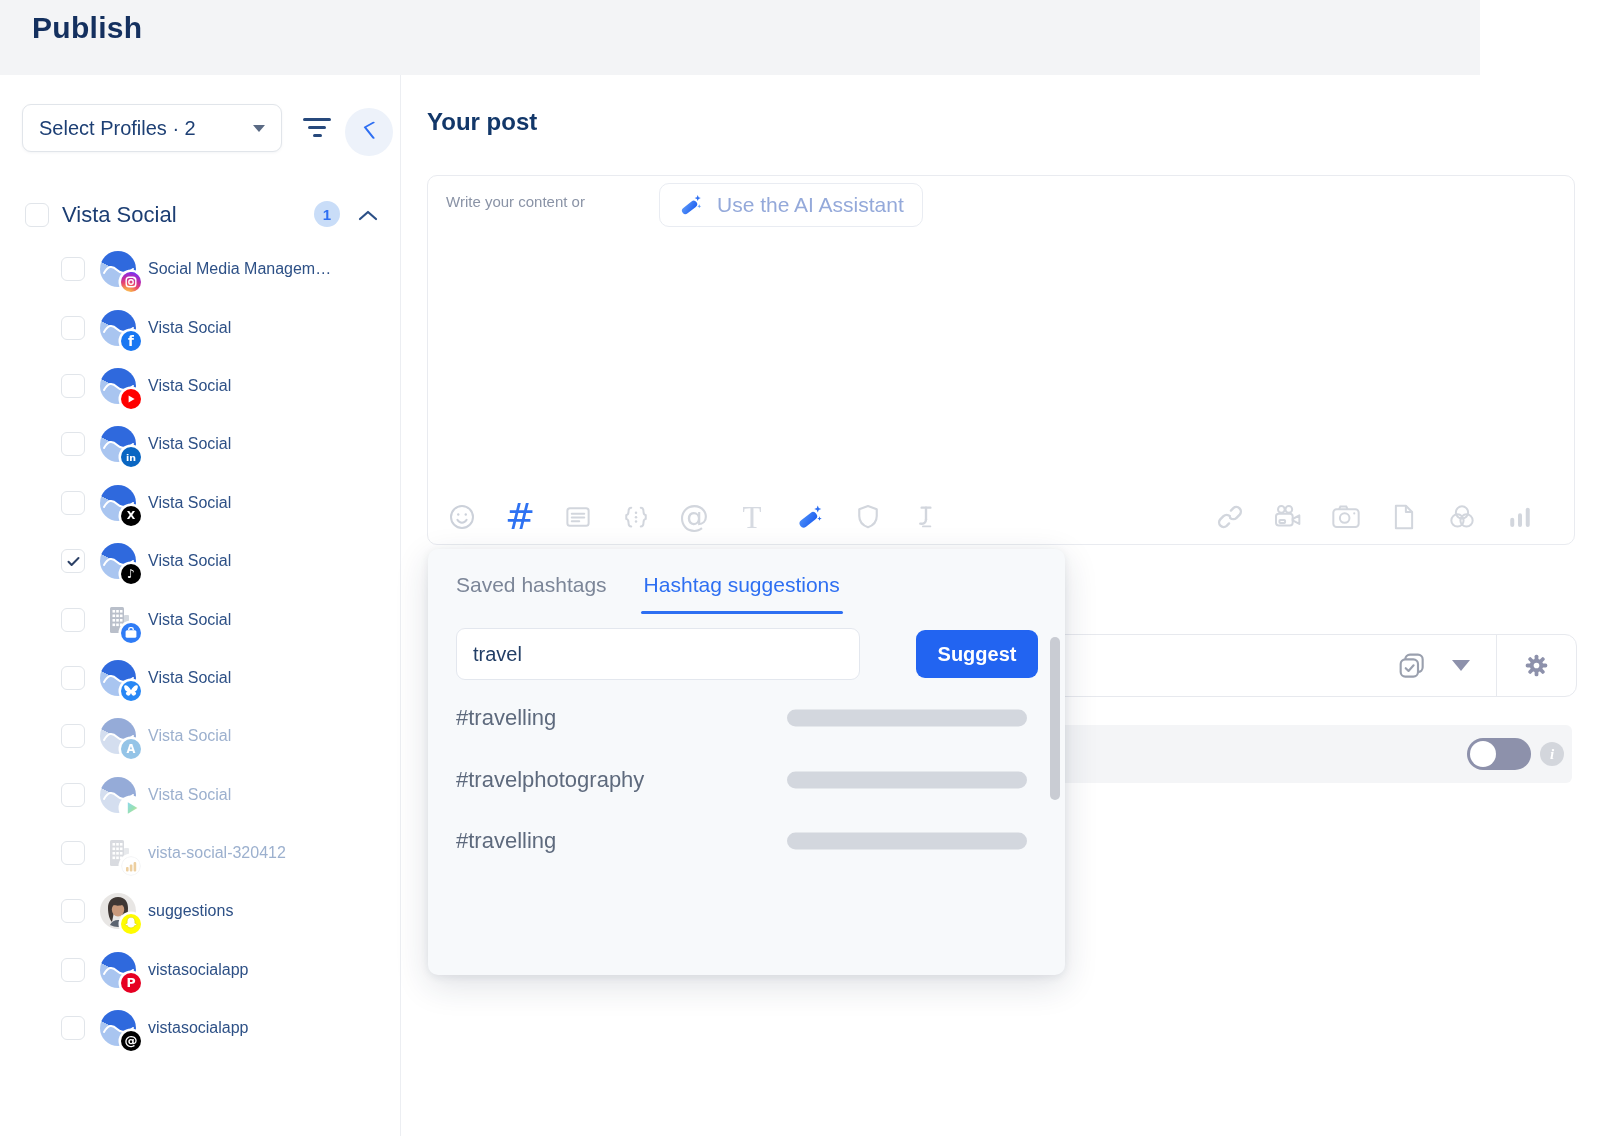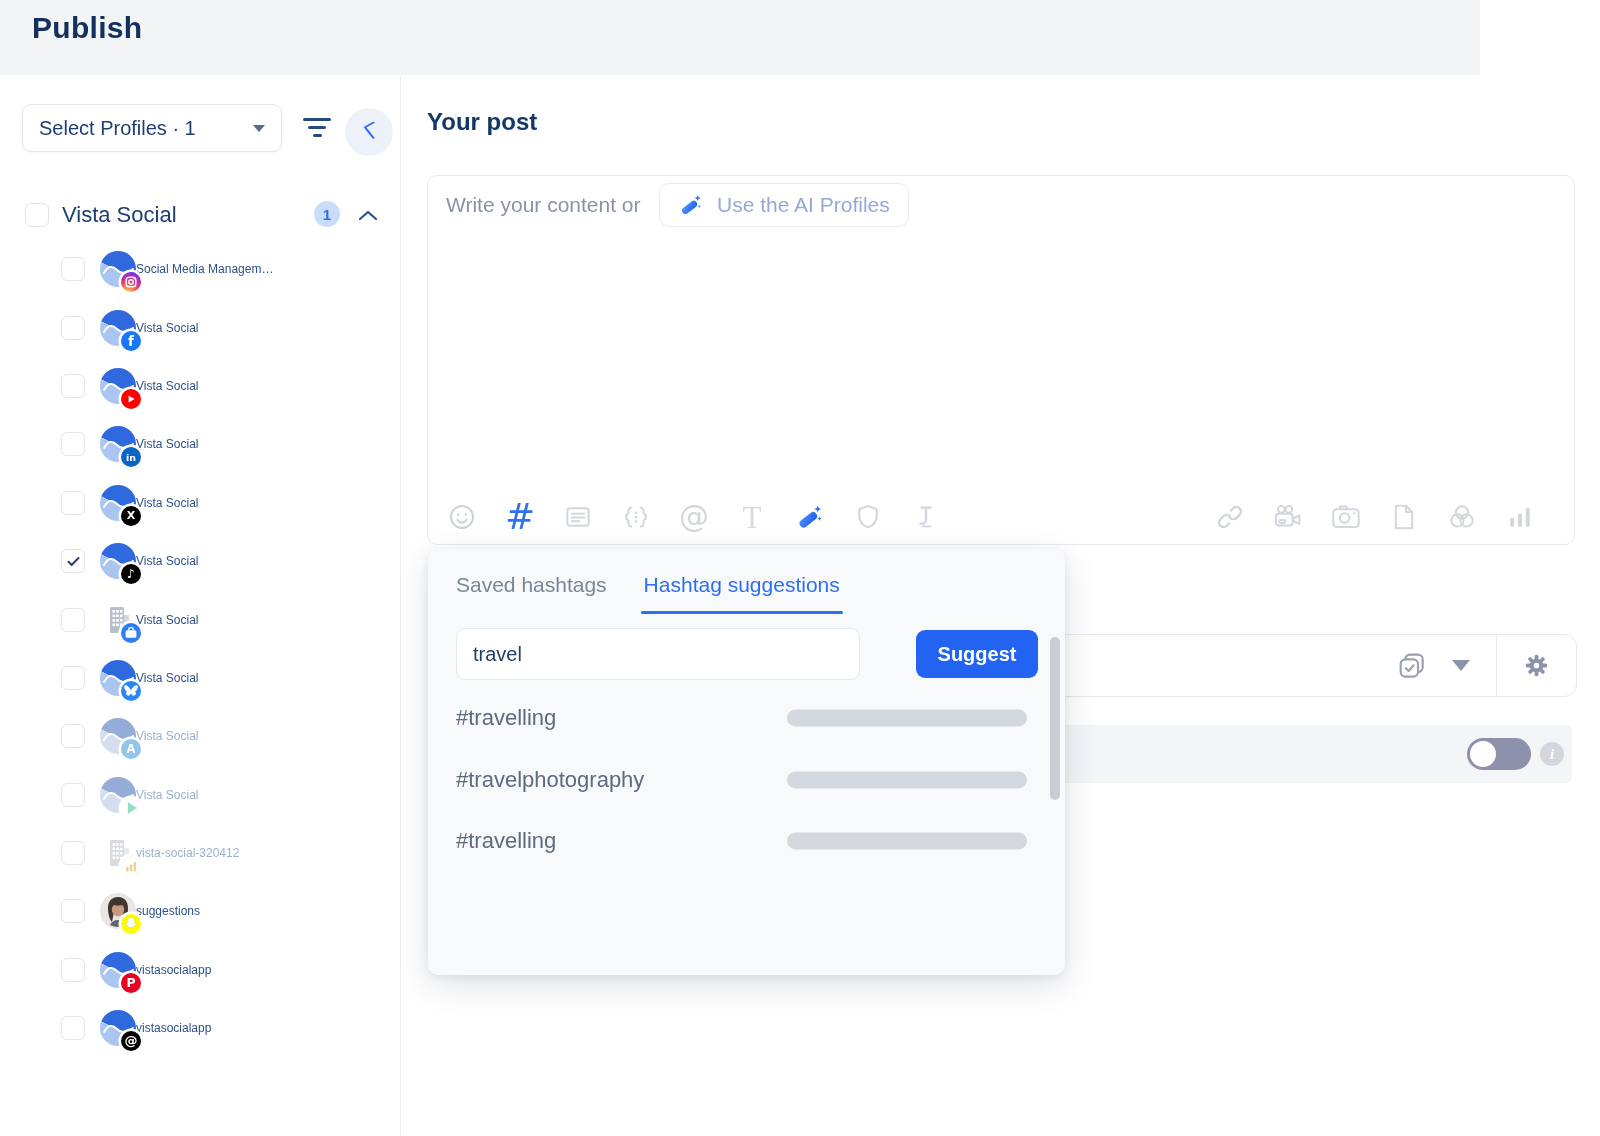--- a/index.html
+++ b/index.html
@@ -39,29 +39,29 @@
   .badge { position:absolute; right:-5px; bottom:-5px; width:20px; height:20px; border-radius:50%; box-shadow:0 0 0 2.5px #fff;
     display:flex; align-items:center; justify-content:center; overflow:hidden; }
   .badge svg { position:static; }
   .blet { color:#fff; font-family:"DejaVu Sans","Liberation Sans",sans-serif; line-height:1; }
   .badge.instagram { background:radial-gradient(circle at 28% 120%, #fed373 8%, #f6a14b 26%, #ec4a69 46%, #c32aa3 65%, #7b2ff2 88%); }
   .badge.facebook { background:#1877f2; } .badge.youtube { background:#ff0000; } .badge.linkedin { background:#0a66c2; }
   .badge.x { background:#000; } .badge.tiktok { background:#000; } .badge.google-business { background:#2f7cf6; }
   .badge.bluesky { background:#2787f5; } .badge.app-store { background:#1f9bf6; } .badge.google-play { background:#fff; }
   .badge.analytics { background:#fff; } .badge.snapchat { background:#fffc00; } .badge.pinterest { background:#e60023; }
   .badge.threads { background:#000; }
-  .plabel { font-size:12px; color:#2d5086; white-space:nowrap;text-align:center; }
+  .plabel { margin-left:12px; font-size:16px; color:#2d5086; white-space:nowrap;text-align:center; }
   .profile-row.muted .plabel { color:#9cb0ce; }
   .profile-row.muted .avatar { opacity:.55; filter:saturate(.7); }
 
   
   .main-title { position:absolute; left:427px; top:108px; font-size:24px; font-weight:600; color:#123769; }
   .composer { position:absolute; left:427px; top:175px; width:1148px; height:370px; background:#fff;
     border:1px solid #e9ebf0; border-radius:10px; }
-  .composer-placeholder { position:absolute; left:18px; top:17px; font-size:21px; color:#8a93a6; }
+  .composer-placeholder { position:absolute; left:18px; top:17px; font-size:15px; color:#8a93a6; }
   .ai-pill { position:absolute; left:231px; top:7px; height:44px; border:1px solid #e9ecf2; border-radius:10px; background:#fff;
     display:flex; align-items:center; gap:13px; padding:0 18px; cursor:pointer; }
   .ai-pill .label { font-size:21px; color:#94a9da; }
   .tb-left { position:absolute; left:18px; top:324px; display:flex; gap:26px; align-items:center; }
   .tb-right { position:absolute; right:38px; top:324px; display:flex; gap:26px; align-items:center; }
   .tool { width:32px; height:34px; display:flex; align-items:center; justify-content:center; cursor:pointer; }
   .glyph { color:#d2d6dd; font-family:"DejaVu Sans","Liberation Sans",sans-serif; line-height:1; }
   .glyph.hash { color:#2e72f2; font-size:36px; font-weight:500; }
   .glyph.at { font-size:30px; }
   .glyph.tt { font-family:"Liberation Serif",serif; font-size:31px; color:#d6dae1; }
@@ -102,21 +102,21 @@
 </style>
 </head>
 <body>
 
 <div class="header">
   <div class="title">Publish</div>
 </div>
 
 <div class="sidebar">
   <div class="select-btn">
-    <span>Select Profiles · 1</span>
+    <span>Select Profiles · 2</span>
     <span class="caret-down"></span>
   </div>
   <div class="filter-btn">
       <i></i>
       <i></i>
       <i></i>
     </div>
   <div class="collapse-btn">
     <svg width="14" height="22" viewBox="0 0 14 22" fill="none" stroke="#2e6ff2" stroke-width="2.4" stroke-linecap="round" stroke-linejoin="round">
         <path d="M11.5 2.5L3 11l8.5 19.5" transform="scale(1,0.56)"></path>
@@ -380,21 +380,21 @@
       <defs>
           <linearGradient id="wgA" x1="0" y1="0" x2="1" y2="1">
             <stop offset="0" stop-color="#5b97f8"></stop>
             <stop offset="1" stop-color="#1d5ef0"></stop>
           </linearGradient>
         </defs>
       <rect x="3" y="11.6" width="16" height="6.4" rx="3.2" transform="rotate(-38 10 15)" fill="url(#wgA)"></rect>
       <path d="M18.2 2.8l.8 2 2 .8-2 .8-.8 2-.8-2-2-.8 2-.8z" fill="#2e6ff2"></path>
       <path d="M19.6 11.4l.5 1.3 1.3.5-1.3.5-.5 1.3-.5-1.3-1.3-.5 1.3-.5z" fill="#5b97f8"></path>
     </svg>
-    <span class="label">Use the AI Profiles</span>
+    <span class="label">Use the AI Assistant</span>
   </div>
 
   <div class="tb-left">
     <span class="tool">
       <svg width="30" height="30" viewBox="0 0 24 24" fill="none" stroke="#ccd1da" stroke-width="1.6" stroke-linecap="round">
           <circle cx="12" cy="12" r="8.8"></circle>
           <circle cx="9" cy="10" r=".95" fill="#ccd1da" stroke="none"></circle>
           <circle cx="15" cy="10" r=".95" fill="#ccd1da" stroke="none"></circle>
           <path d="M8.3 14.2c.9 1.5 2.2 2.3 3.7 2.3s2.8-.8 3.7-2.3"></path>
         </svg>

